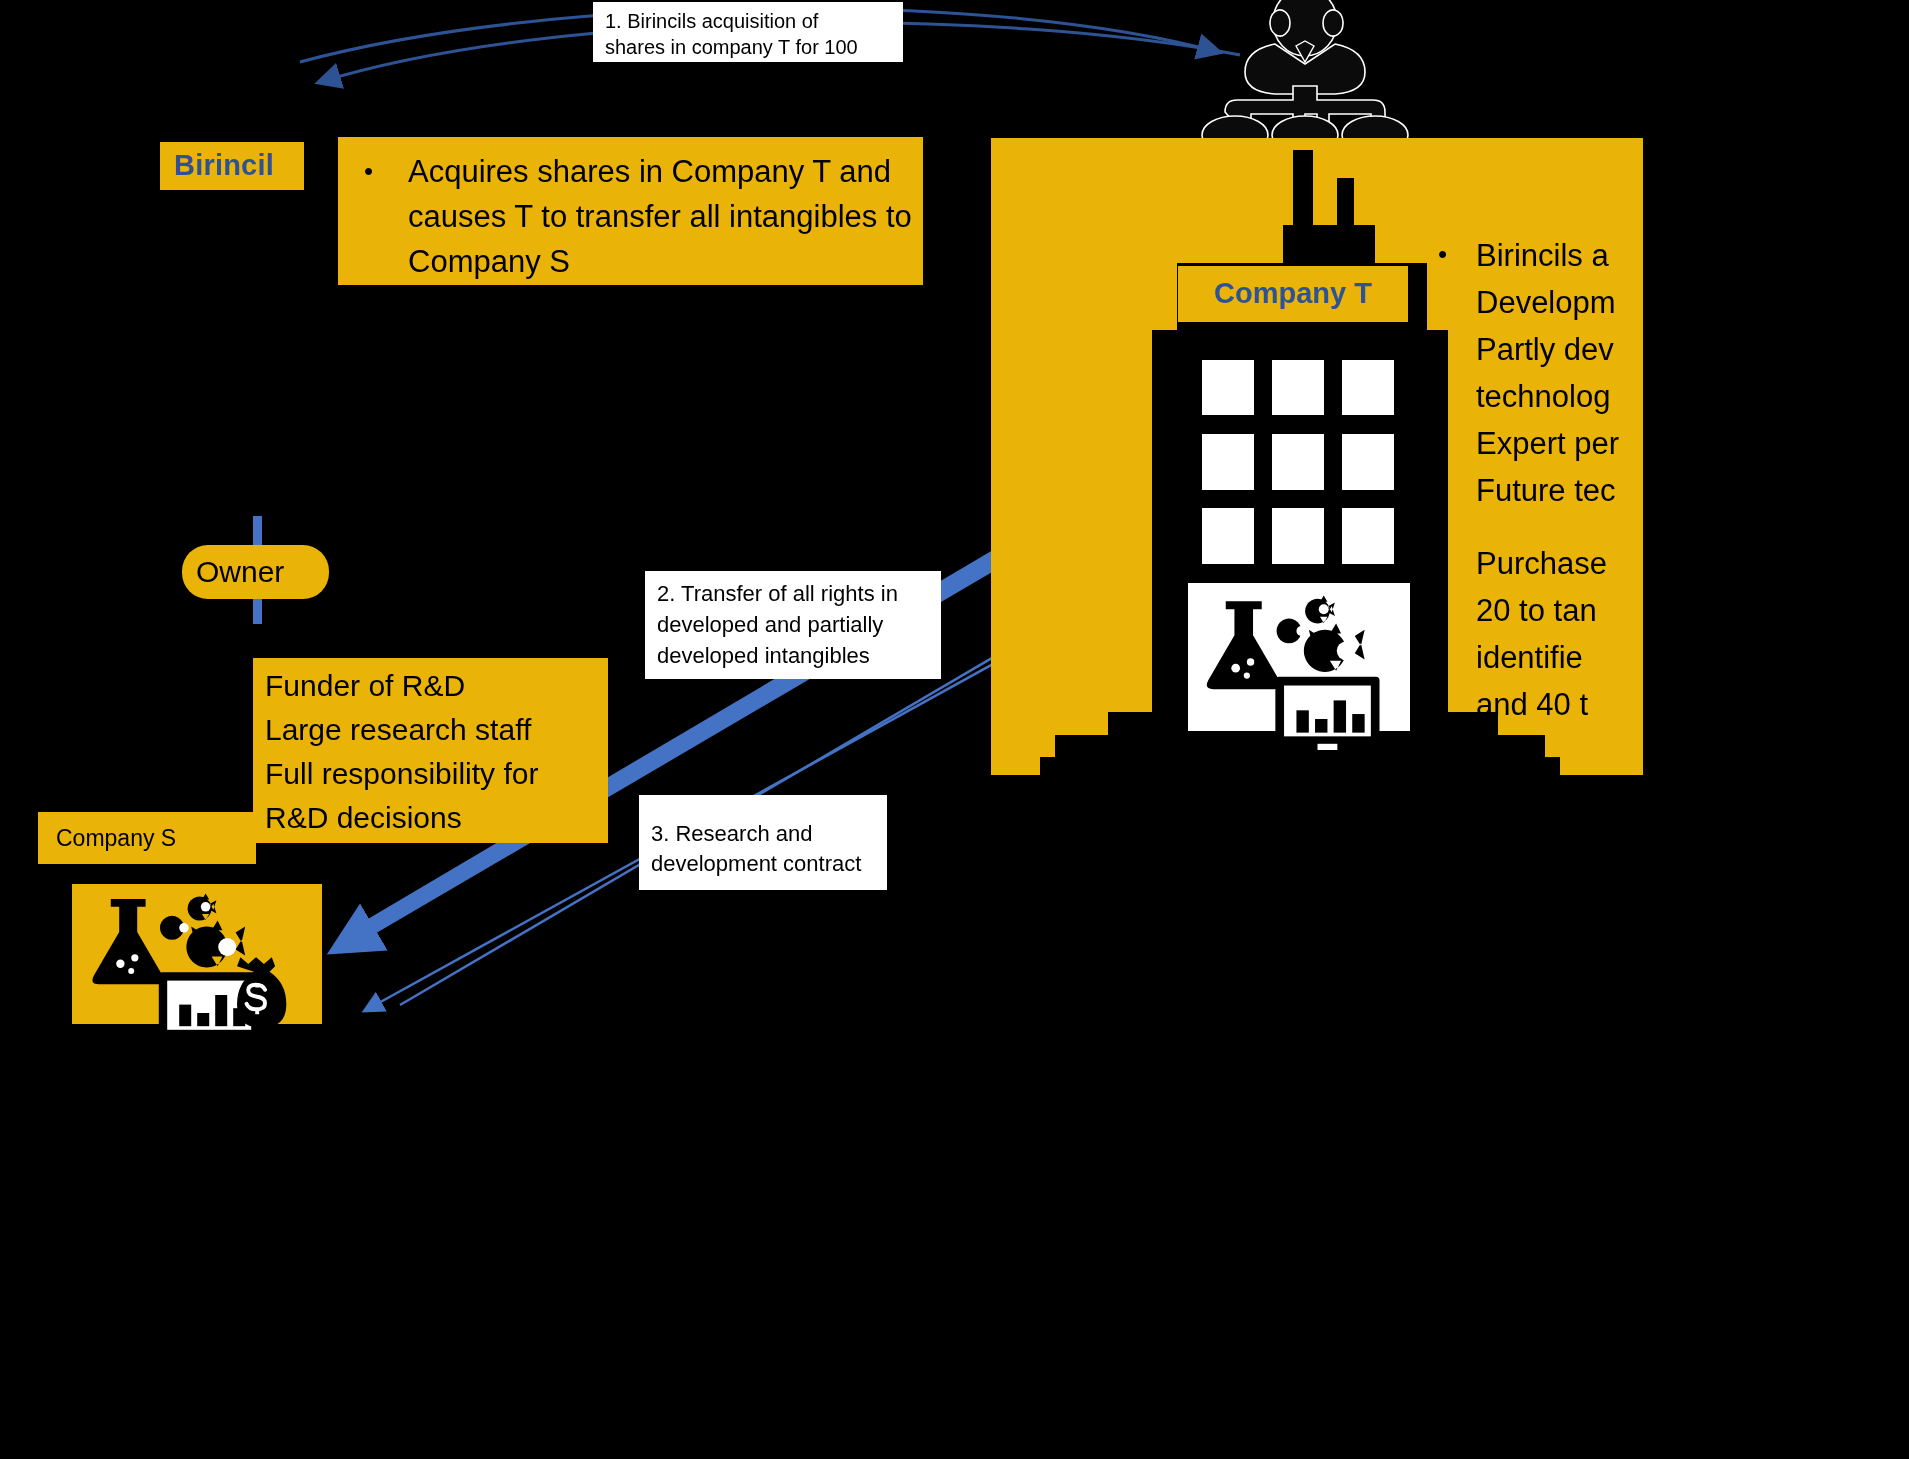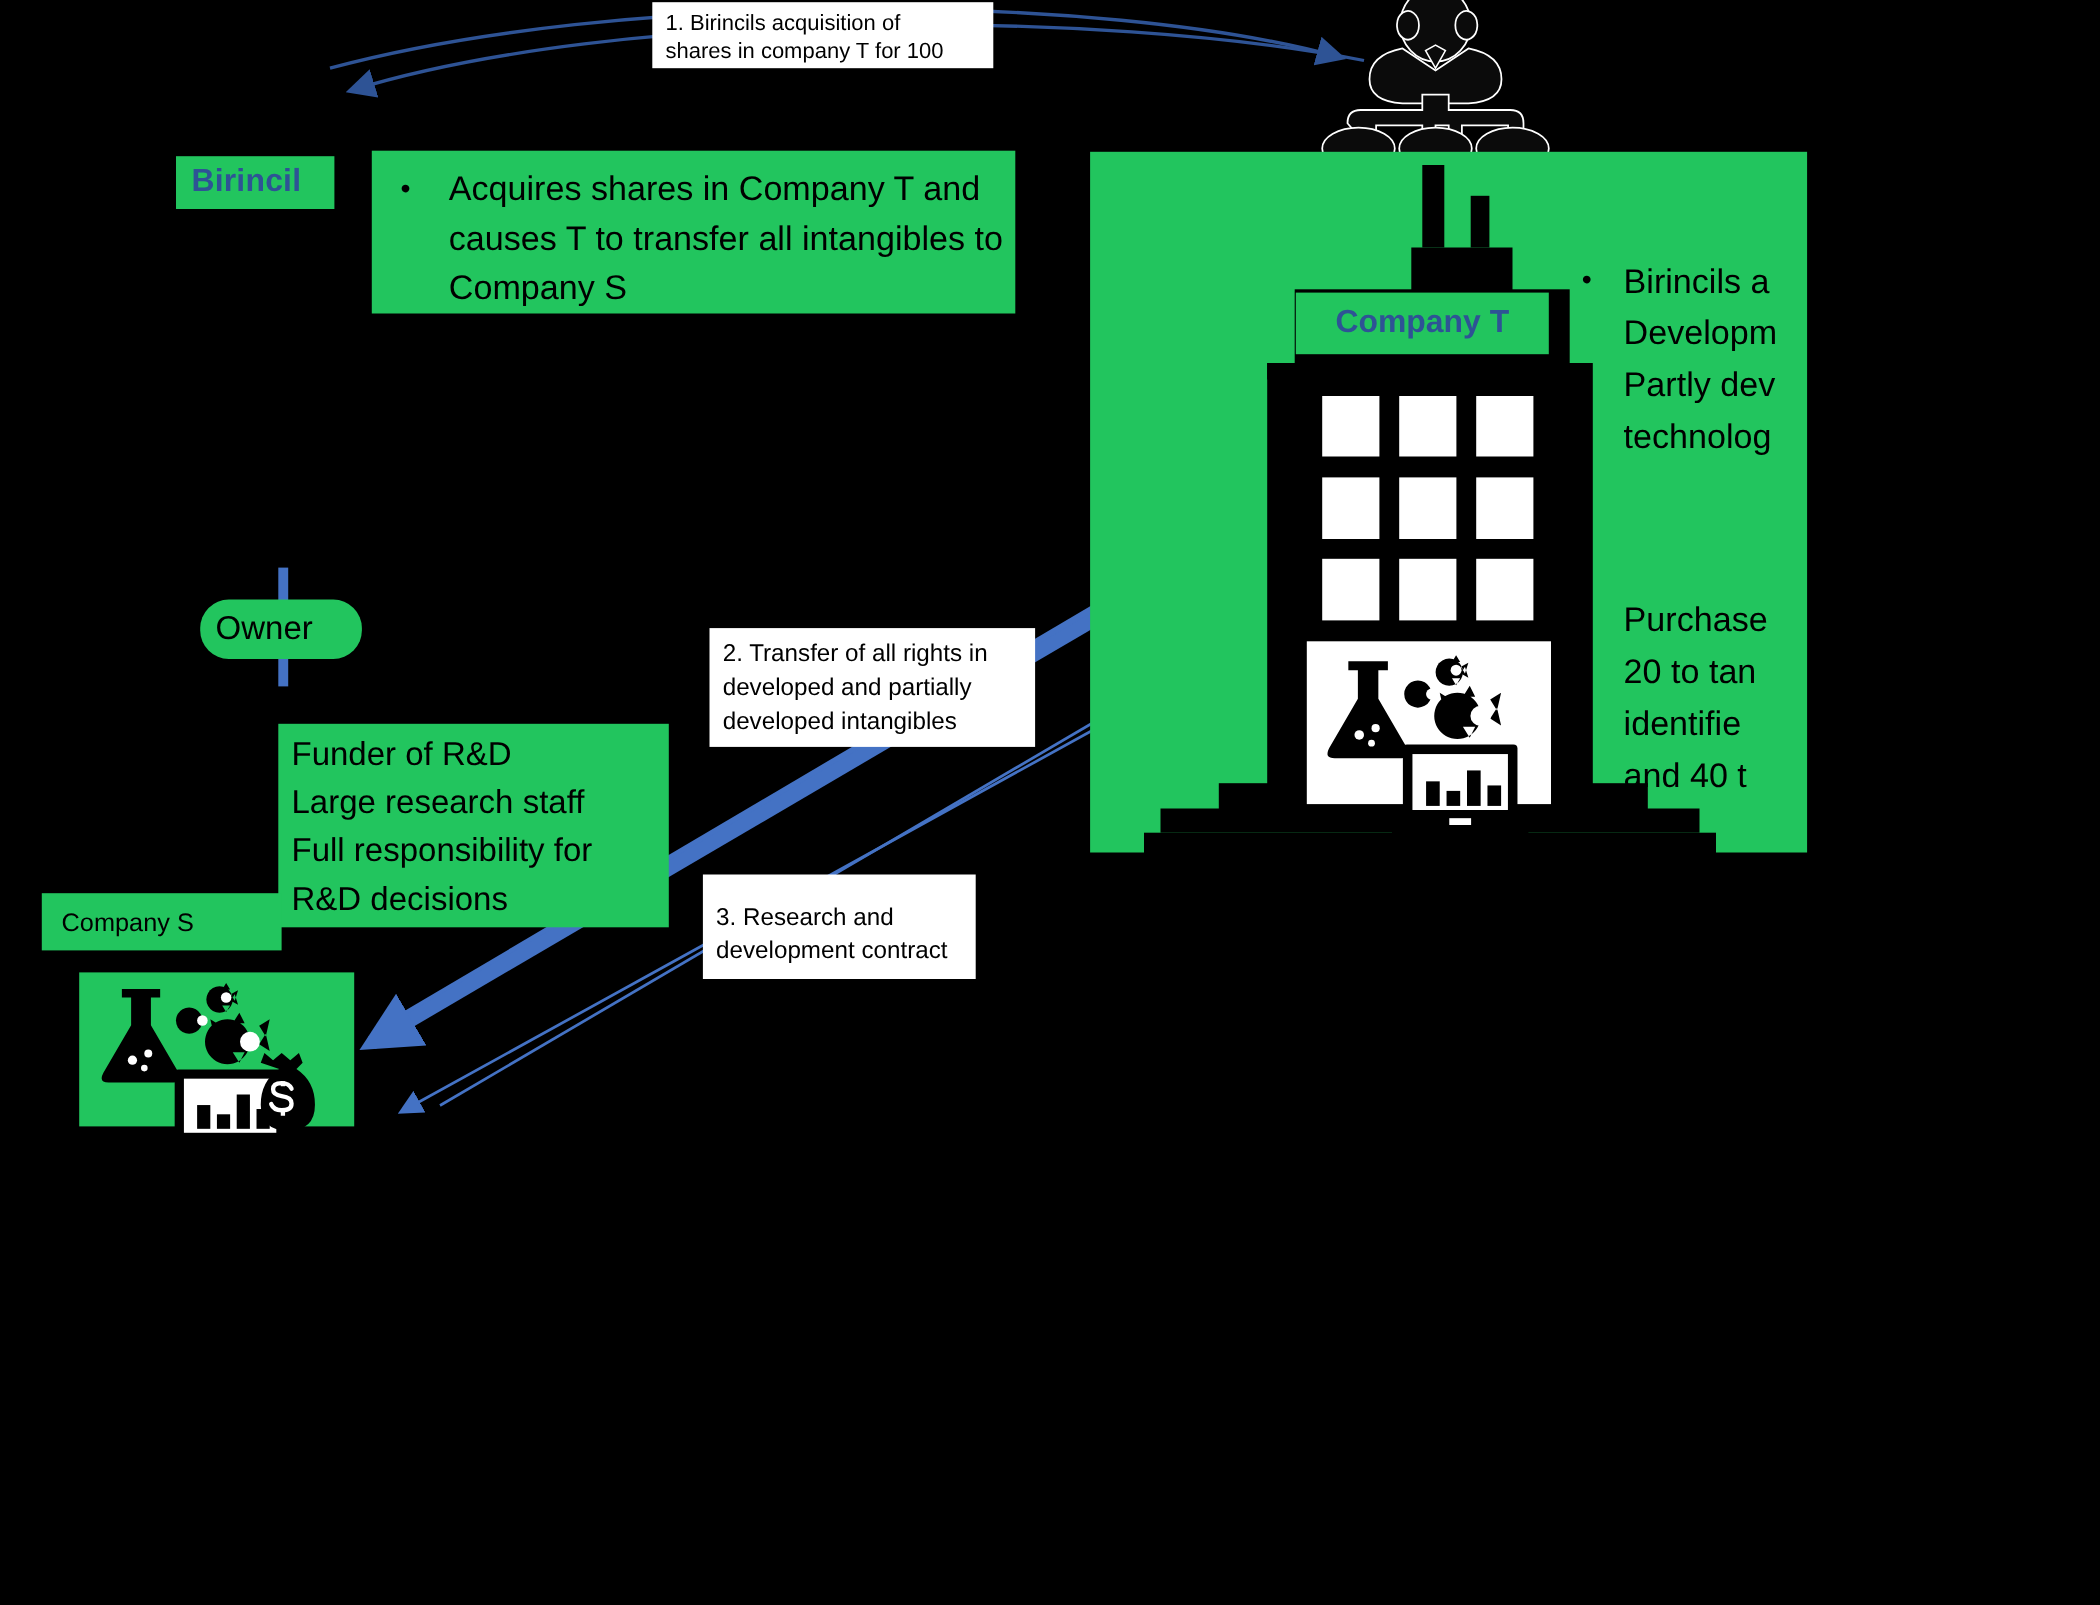--- a/index.html
+++ b/index.html
@@ -1,20 +1,20 @@
 <!DOCTYPE html>
 <html><head>
 <meta charset="utf-8">
 <style>
   html,body{margin:0;padding:0;background:#000;}
   body{width:1909px;height:1459px;position:relative;overflow:hidden;
        font-family:"Liberation Sans",sans-serif;color:#000;}
   .stage{position:absolute;left:0;top:0;width:1909px;height:1459px;background:#000;}
 
-  .wbox{position:absolute;background:#22c55e;box-sizing:border-box;}
+  .wbox{position:absolute;background:#eab308;box-sizing:border-box;}
   .txt{position:absolute;background:#fff;box-sizing:border-box;color:#000;}
 
   
   #label1{left:593px;top:2px;width:310px;height:60px;padding:6px 22px 0 12px;
           font-size:20px;line-height:26px;}
 
   
   #birincil-box{left:160px;top:142px;width:144px;height:48px;}
   #birincil-text{position:absolute;left:14px;top:7px;font-size:29px;font-weight:bold;
                  color:#2E5395;letter-spacing:.2px;}
@@ -171,20 +171,25 @@
   <div id="tbul">
     <div class="row">
       <span class="bullet">•</span>
       <div>Birincils a</div>
       <div>Developm</div>
     </div>
     <div class="row">
       <span class="bullet">•</span>
       <div>Partly dev</div>
       <div>technolog</div>
+    </div>
+    <div class="row">
+      <span class="bullet">•</span>
+      <div>Expert per</div>
+      <div>Future tec</div>
     </div>
   </div>
   <div id="tnote">Purchase
 20 to tan
 identifie
 and 40 t</div>
 
   <div class="txt" id="label1">1. Birincils acquisition of shares in company T for 100</div>
 
   <div class="wbox" id="birincil-box">

